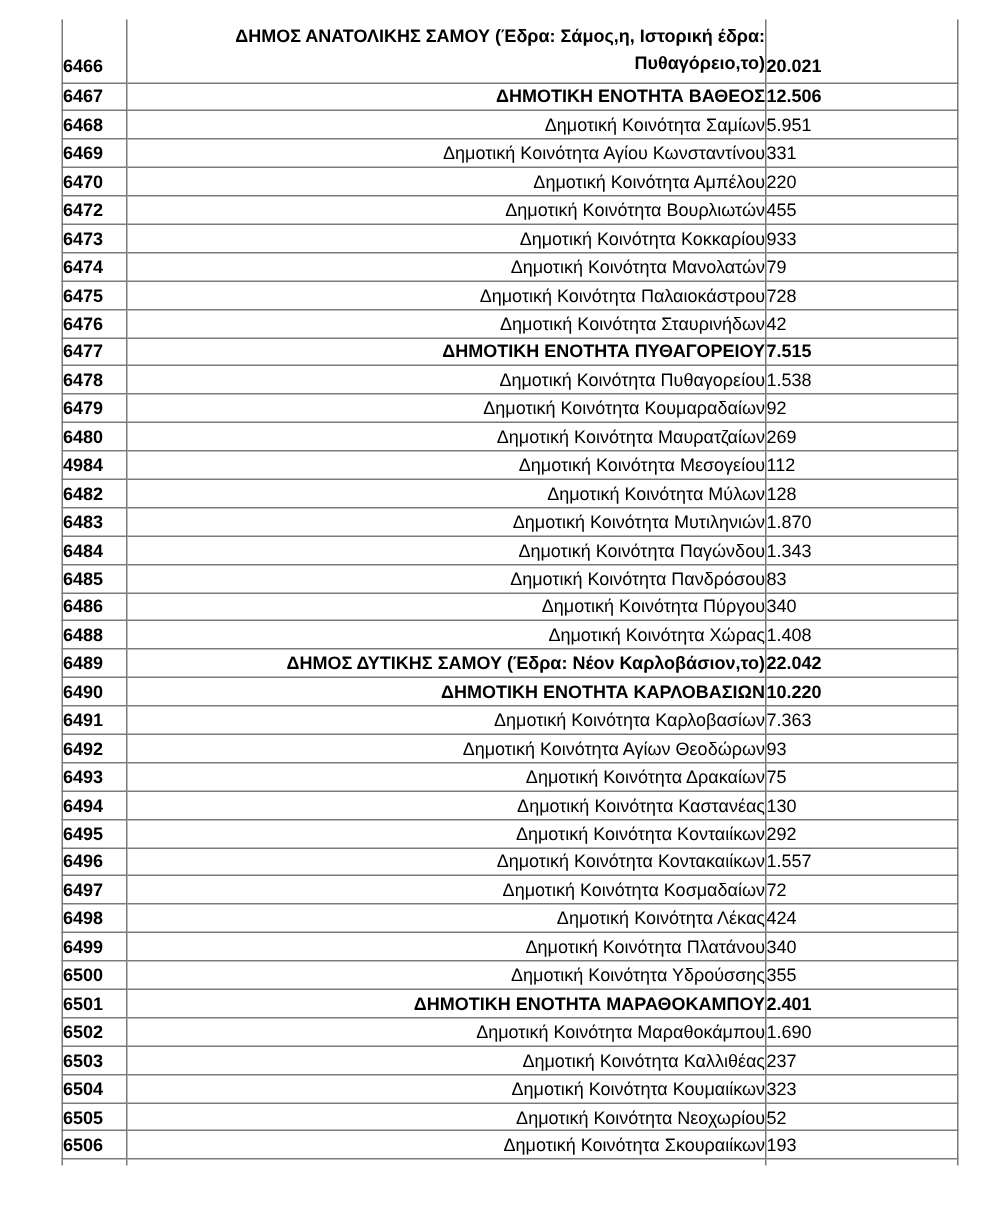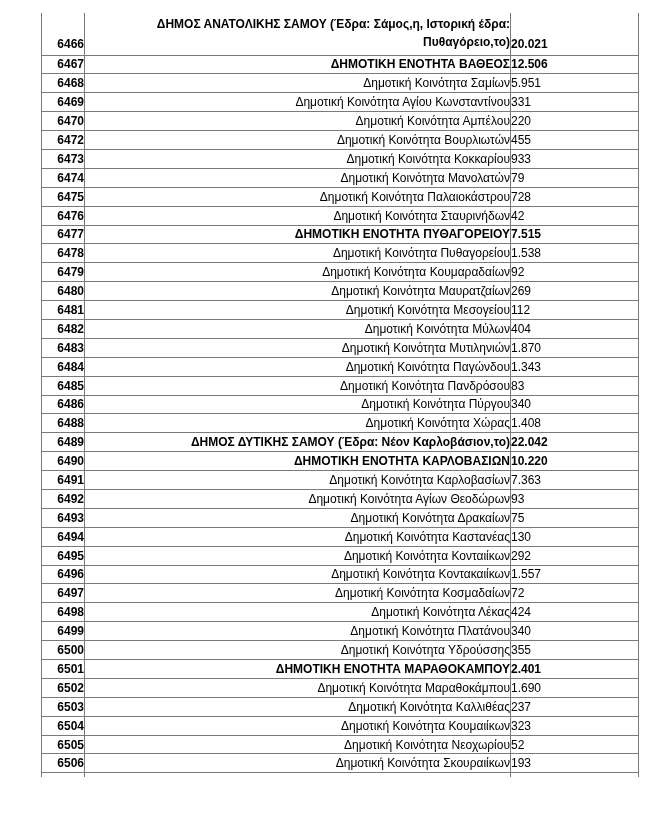--- a/index.html
+++ b/index.html
@@ -43,21 +43,21 @@
   tr.tall { height: 42px; }
   tr.tall td { vertical-align: bottom; }
   tr.tall td.name {
     white-space: normal;
     line-height: 18.5px;
     padding-bottom: 3px;
   }
   tr.tall td.num, tr.tall td.val { padding-bottom: 4px; }
 
   td.num {
-    text-align: right;
+    text-align: left;
     font-weight: bold;
   }
   td.name {
     text-align: right;
     padding-left: 6px;
     padding-right: 4px;
   }
   td.val {
     padding-right: 10px;
   }
@@ -138,28 +138,28 @@
           <td class="num">6479</td>
           <td class="name">Δημοτική Κοινότητα Κουμαραδαίων</td>
           <td class="val">92</td>
         </tr>
         <tr class="row">
           <td class="num">6480</td>
           <td class="name">Δημοτική Κοινότητα Μαυρατζαίων</td>
           <td class="val">269</td>
         </tr>
         <tr class="row">
-          <td class="num">6481</td>
+          <td class="num">4984</td>
           <td class="name">Δημοτική Κοινότητα Μεσογείου</td>
           <td class="val">112</td>
         </tr>
         <tr class="row">
           <td class="num">6482</td>
           <td class="name">Δημοτική Κοινότητα Μύλων</td>
-          <td class="val">404</td>
+          <td class="val">128</td>
         </tr>
         <tr class="row">
           <td class="num">6483</td>
           <td class="name">Δημοτική Κοινότητα Μυτιληνιών</td>
           <td class="val">1.870</td>
         </tr>
         <tr class="row">
           <td class="num">6484</td>
           <td class="name">Δημοτική Κοινότητα Παγώνδου</td>
           <td class="val">1.343</td>

